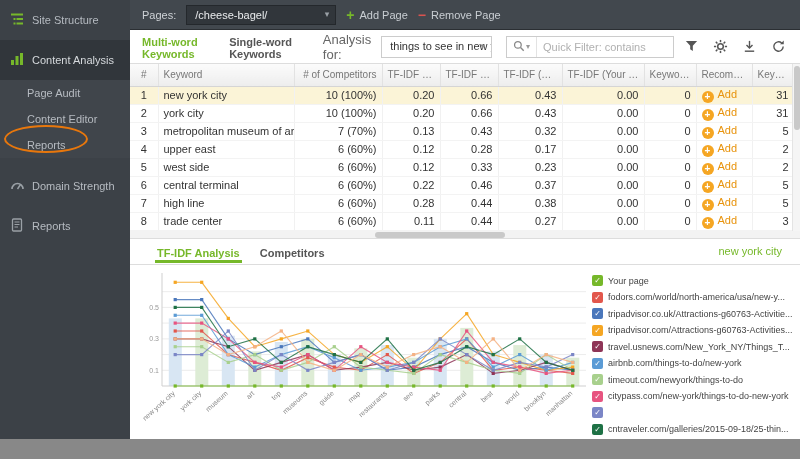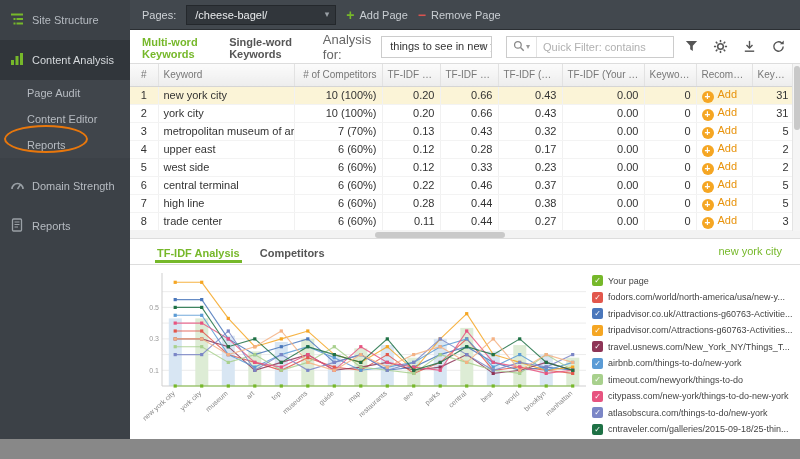--- a/index.html
+++ b/index.html
@@ -629,21 +629,20 @@
           <div class="legend-item">
             <span class="legend-check" style="background: rgb(168, 208, 141);">✓</span>
             <span class="legend-label">timeout.com/newyork/things-to-do</span>
           </div>
           <div class="legend-item">
             <span class="legend-check" style="background: rgb(231, 84, 128);">✓</span>
             <span class="legend-label">citypass.com/new-york/things-to-do-new-york</span>
           </div>
           <div class="legend-item">
             <span class="legend-check" style="background: rgb(123, 134, 198);">✓</span>
-            <span class="legend-label">atlasobscura.com/things-to-do/new-york</span>
           </div>
           <div class="legend-item">
             <span class="legend-check" style="background: rgb(30, 113, 69);">✓</span>
             <span class="legend-label">cntraveler.com/galleries/2015-09-18/25-thin...</span>
           </div>
           <div class="legend-item">
             <span class="legend-check" style="background: rgb(244, 177, 131);">✓</span>
             <span class="legend-label">nycgo.com/must-see-nyc</span>
           </div>
         </div>

